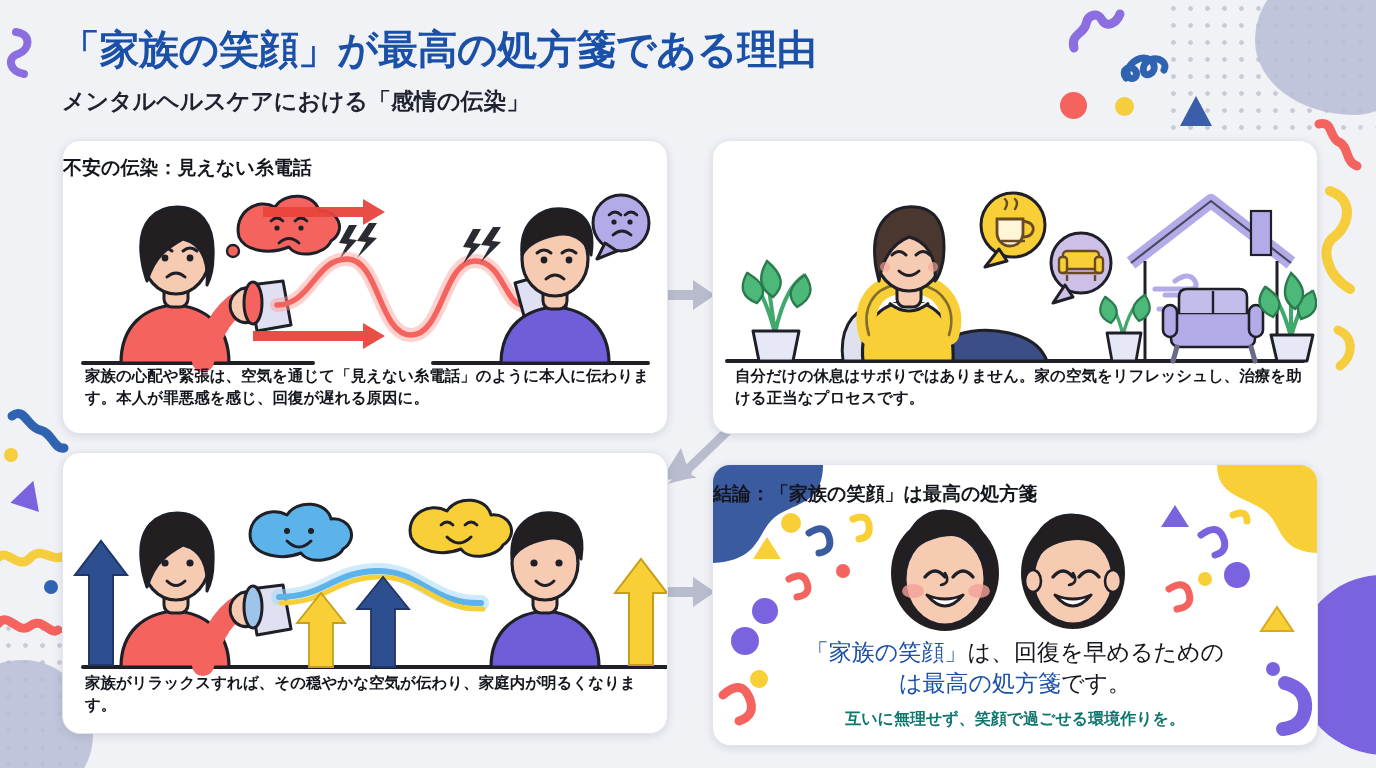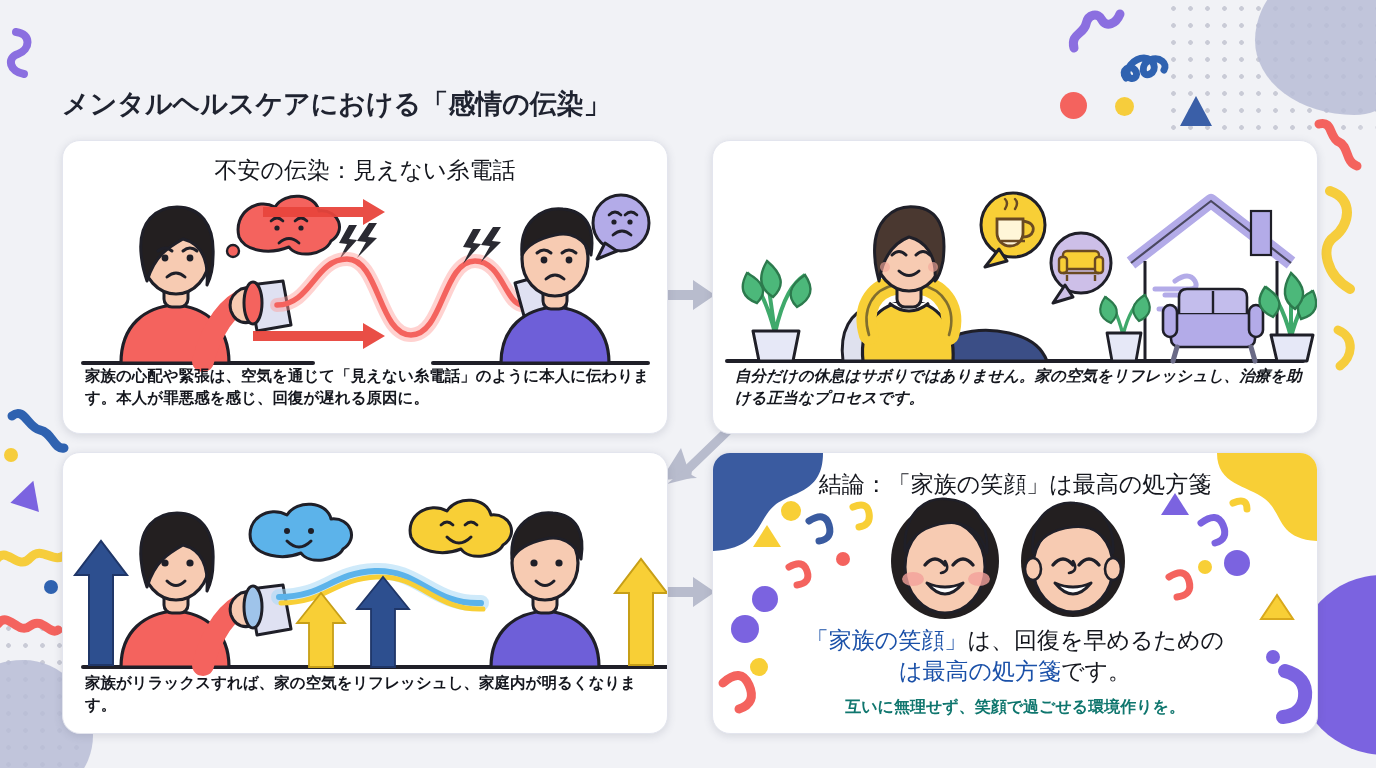--- a/index.html
+++ b/index.html
@@ -22,34 +22,34 @@
   .tri{position:absolute;width:0;height:0;}
 
   
   .title{
     position:absolute;left:60px;top:22px;
     font-size:40px;font-weight:bold;color:#1a50a8;
     letter-spacing:-.5px;white-space:nowrap;
   }
   .subtitle{
     position:absolute;left:62px;top:86px;
-    font-size:27px;font-weight:bold;color:#1f2330;
+    font-size:23px;font-weight:bold;color:#1f2330;
     white-space:nowrap;
   }
 
   
   .card{
     position:absolute;background:#fff;border-radius:18px;
     box-shadow:0 2px 8px rgba(70,75,100,.16);
     border:1px solid #e3e5ee;overflow:hidden;
   }
   .card.dark{background:#fff;}
   .card-title{
-    position:absolute;left:0;right:0;top:14px;text-align:center;
-    font-size:23px;font-weight:normal;color:#14161d;
+    position:absolute;left:0;right:0;top:14px;
+    font-size:19px;font-weight:bold;color:#14161d;
   }
   .card-caption{
     position:absolute;left:22px;right:8px;
     font-size:15.5px;font-weight:bold;color:#14161d;line-height:1.45;
   }
   .art{position:absolute;left:0;right:0;}
 
   
   .conn{position:absolute;}
 
@@ -122,20 +122,21 @@
     </svg>
     <div class="circ" style="left:44px;top:580px;width:14px;height:14px;background:#2f62b0;"></div>
     <svg class="conn" style="left:-6px;top:608px;" width="70" height="40" viewBox="0 0 70 40">
       <path d="M4,16 C14,2 24,28 36,18 C48,8 56,28 64,22" fill="none" stroke="#f4635e" stroke-width="9" stroke-linecap="round"></path>
     </svg>
     <svg class="conn" style="left:4px;top:24px;" width="60" height="60" viewBox="0 0 60 60">
       <path d="M12,8 C28,10 26,26 14,30 C2,34 6,48 20,50" fill="none" stroke="#8b6fe0" stroke-width="8" stroke-linecap="round"></path>
     </svg>
   </div>
 
+  <div class="title">「家族の笑顔」が最高の処方箋である理由</div>
   <div class="subtitle">メンタルヘルスケアにおける「感情の伝染」</div>
 
   <svg class="conn" style="left:655px;top:278px;" width="62" height="34" viewBox="0 0 62 34">
     <path d="M0,12 L38,12 L38,2 L60,17 L38,32 L38,22 L0,22 Z" fill="#b8bccd"></path>
   </svg>
   <svg class="conn" style="left:645px;top:412px;" width="100" height="78" viewBox="0 0 100 78">
     <path d="M92,4 L42,54 L36,36 L16,68 L52,66 L38,58 L96,10 Z" fill="#b8bccd"></path>
     <path d="M96,6 L40,60" stroke="#b8bccd" stroke-width="9" stroke-linecap="round"></path>
     <path d="M22,72 L48,50 L46,66 Z" fill="#b8bccd"></path>
   </svg>
@@ -324,21 +325,21 @@
         <g>
           <path d="M578,152 C570,122 562,110 552,102 M578,152 C586,122 594,112 600,106 M578,152 v-40" fill="none" stroke="#3fa96b" stroke-width="4"></path>
           <path d="M552,102 q-14,20 8,30 q16,-16 -8,-30Z" fill="#4cb87a" stroke="#2c7a4d" stroke-width="2.4"></path>
           <path d="M600,106 q10,22 -12,28 q-10,-18 12,-28Z" fill="#4cb87a" stroke="#2c7a4d" stroke-width="2.4"></path>
           <path d="M578,88 q-14,24 4,36 q18,-16 -4,-36Z" fill="#4cb87a" stroke="#2c7a4d" stroke-width="2.4"></path>
           <path d="M558,150 l42,0 l-6,26 l-30,0 Z" fill="#e6e8f7" stroke="#1f1f28" stroke-width="3" stroke-linejoin="round"></path>
         </g>
       </svg>
     </div>
 
-    <div class="card-caption" style="top:224px;font-style:italic;">自分だけの休息はサボりではありません。家の空気をリフレッシュし、治療を助ける正当なプロセスです。</div>
+    <div class="card-caption" style="top:224px;">自分だけの休息はサボりではありません。家の空気をリフレッシュし、治療を助ける正当なプロセスです。</div>
   </div>
 
   <div class="card" style="left:62px;top:452px;width:604px;height:280px;">
 
     <div class="art" style="top:44px;height:175px;">
       <svg width="604" height="180" viewBox="0 0 604 180">
         <line x1="20" y1="170" x2="604" y2="170" stroke="#1f1f28" stroke-width="4" stroke-linecap="round"></line>
 
         <path d="M26,168 L26,78 L12,78 L38,44 L64,78 L50,78 L50,168 Z" fill="#2d4f8f" stroke="#1f3668" stroke-width="2"></path>
 
@@ -388,24 +389,24 @@
                    C464,46 454,52 449,62 Z" fill="#231f20" stroke="#1f1f28" stroke-width="3" stroke-linejoin="round"></path>
           <circle cx="471" cy="66" r="3.6" fill="#1f1f28"></circle>
           <circle cx="496" cy="66" r="3.6" fill="#1f1f28"></circle>
           <path d="M473,84 q9,9 18,0" fill="none" stroke="#1f1f28" stroke-width="3" stroke-linecap="round"></path>
         </g>
 
         <path d="M566,168 L566,96 L552,96 L578,62 L604,96 L590,96 L590,168 Z" fill="#f8cf36" stroke="#c79f17" stroke-width="2"></path>
       </svg>
     </div>
 
-    <div class="card-caption" style="top:219px;">家族がリラックスすれば、家の空気をリフレッシュし、家庭内が明るくなります。</div>
+    <div class="card-caption" style="top:219px;">家族がリラックスすれば、その穏やかな空気が伝わり、家庭内が明るくなります。</div>
   </div>
 
-  <div class="card dark" style="left:712px;top:452px;width:604px;height:280px;">
+  <div class="card dark" style="left:712px;top:464px;width:604px;height:280px;">
 
     <svg class="p4corner" style="left:0;top:0;" width="120" height="120" viewBox="0 0 120 120">
       <path d="M0,0 H110 C110,40 80,38 62,52 C44,66 48,96 0,98 Z" fill="#3a5ba0"></path>
     </svg>
     <svg class="p4corner" style="right:0;top:0;" width="110" height="110" viewBox="0 0 110 110">
       <path d="M110,0 H10 C10,32 40,32 58,46 C76,60 70,86 110,88 Z" fill="#f8cf36"></path>
     </svg>
 
     <div class="card-title" style="top:16px;">結論：「家族の笑顔」は最高の処方箋</div>
 

